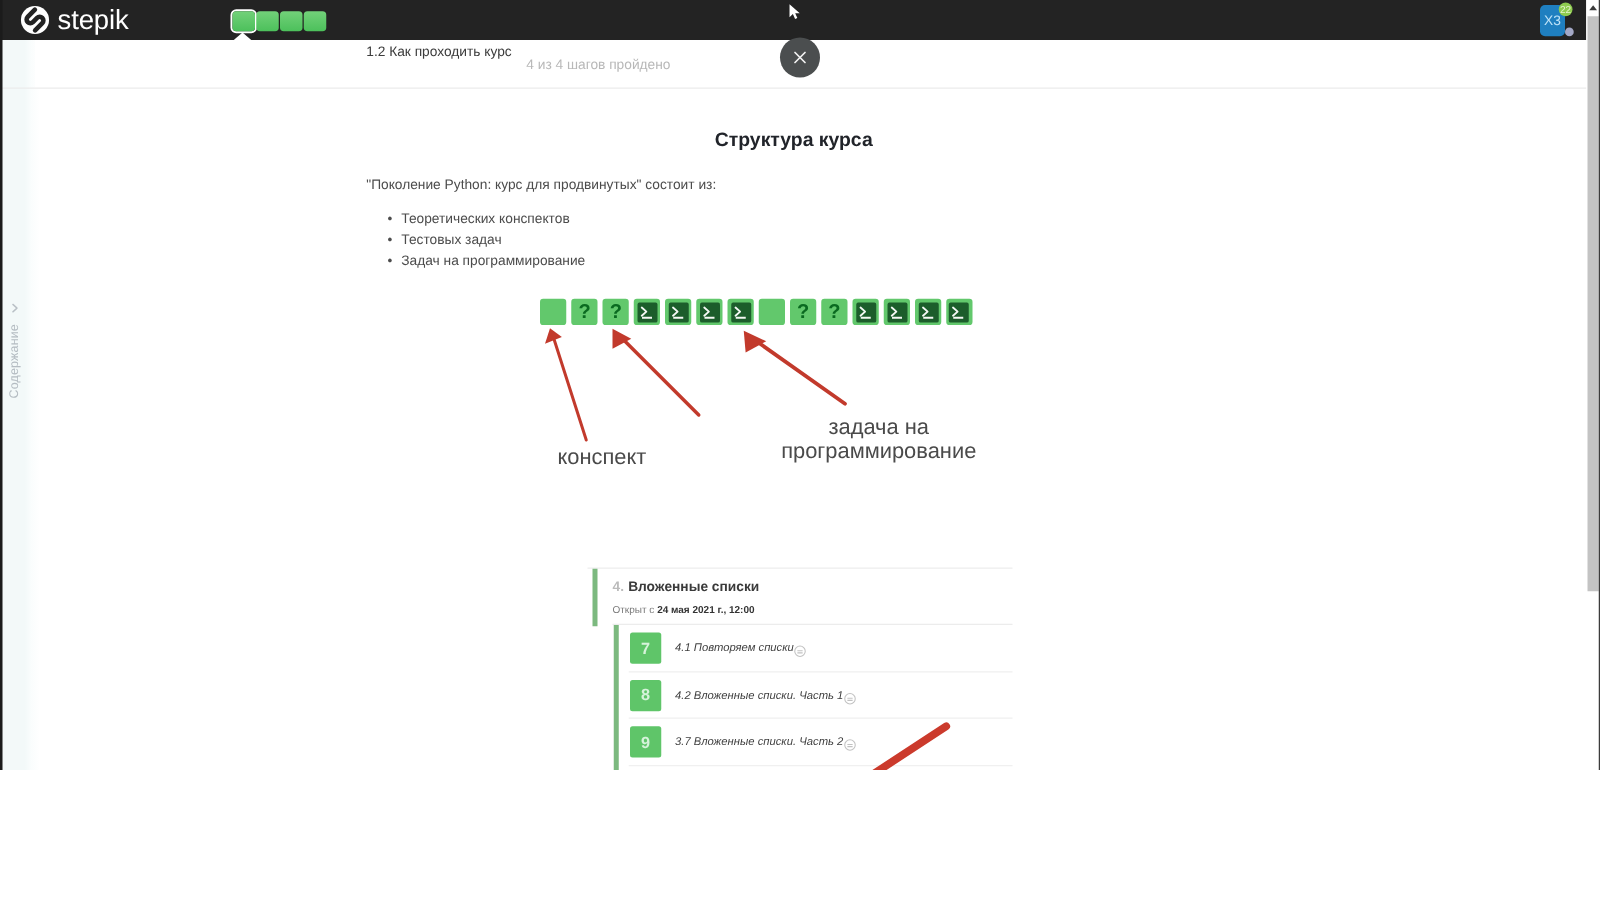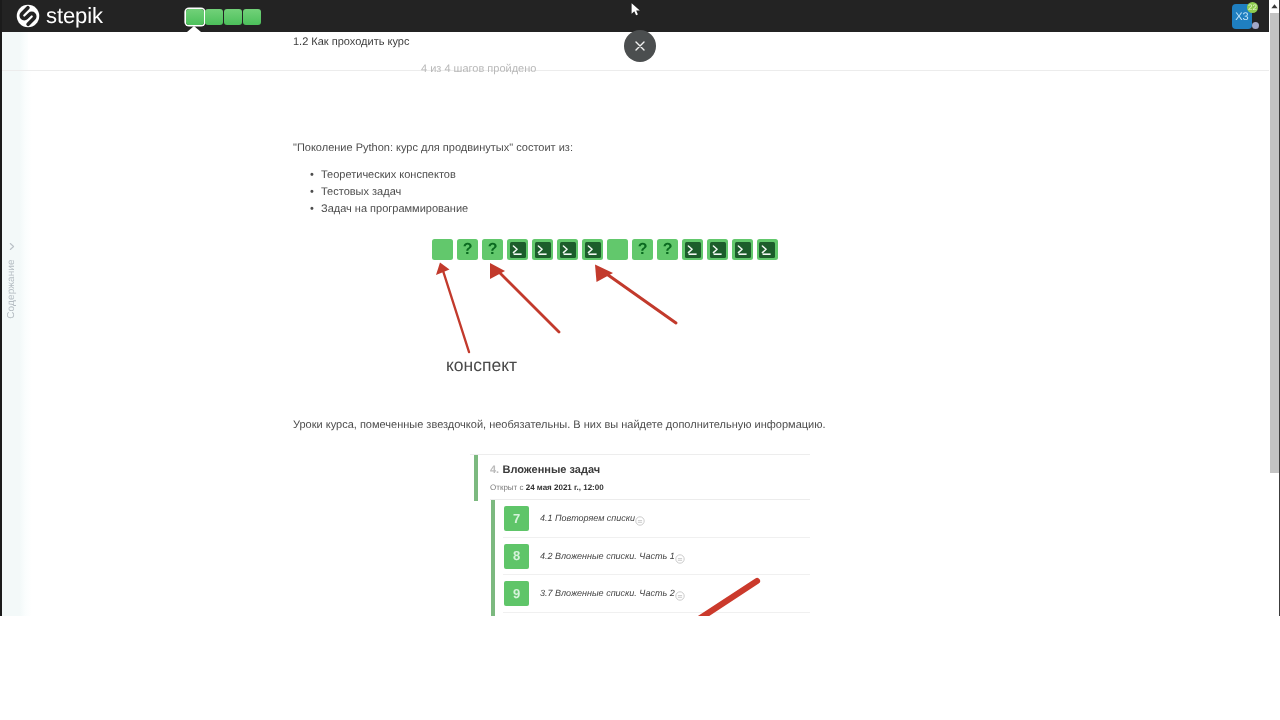--- a/index.html
+++ b/index.html
@@ -32,21 +32,21 @@
   
   .sidebar { position:absolute; left:0; top:32px; width:32px; height:688px; background:linear-gradient(90deg,#f3f9f9 0%,#f3f9f9 62%,#fafdfd 78%,#ffffff 100%); }
   .sidebar-div { position:absolute; left:28px; top:32px; width:1px; height:688px; background:transparent; }
   .sb-rot { position:absolute; left:-38px; top:251px; width:100px; height:12px; line-height:12px; transform:rotate(-90deg); transform-origin:50% 50%; color:#b4bcc2; font-size:10px; white-space:nowrap; text-align:center; letter-spacing:0.1px;}
   .sb-chev { position:absolute; left:8px; top:210px; width:8px; height:9px; z-index:5; overflow:visible; display:block; }
 
   
   .lesson-head { position:absolute; left:28px; top:32px; width:1241px; height:39px; background:#ffffff; }
   .lesson-head-line { position:absolute; left:0px; top:70px; width:1269px; height:1px; background:#ececec; }
   .lesson-title { position:absolute; left:293px; top:36px; font-size:11px; color:#3c3c3c; }
-  .lesson-sub { position:absolute; left:421px; top:46px; font-size:11px; color:#b8b8b8;margin-top:17px; }
+  .lesson-sub { position:absolute; left:421px; top:46px; font-size:11px; color:#b8b8b8; }
   .close-btn { position:absolute; left:624px; top:30px; width:32px;height:32px;border-radius:50%; background:#4b4e4f; display:flex;align-items:center;justify-content:center; }
 
   
   .h-title { position:absolute; left:28px; top:104px; width:1214px; text-align:center; font-size:15.5px; font-weight:bold; color:#21242a; }
   .para { position:absolute; left:293px; top:142px; font-size:11px; color:#4c4c4c; }
   .blist { position:absolute; left:321px; top:167px; font-size:11px; color:#4c4c4c; list-style:none; line-height:17px; }
   .blist li { position:relative; }
   .blist li::before { content:"\2022"; position:absolute; left:-11px; top:0; }
 
   .steps-strip { position:absolute; left:432px; top:239px; display:flex; gap:3.6px; }
@@ -137,20 +137,21 @@
   <div class="lesson-head"></div>
   <div class="lesson-head-line"></div>
   <div class="lesson-title">1.2 Как проходить курс</div>
   <div class="lesson-sub">4 из 4 шагов пройдено</div>
   <div class="close-btn">
     <svg width="14" height="14" viewBox="0 0 14 14">
       <path d="M3 3 L11 11 M11 3 L3 11" stroke="#f2f2f2" stroke-width="1.4" stroke-linecap="round"></path>
     </svg>
   </div>
 
+  <div class="h-title">Структура курса</div>
   <div class="para">"Поколение Python: курс для продвинутых" состоит из:</div>
   <ul class="blist">
     <li>Теоретических конспектов</li>
     <li>Тестовых задач</li>
     <li>Задач на программирование</li>
   </ul>
 
   <div class="steps-strip">
       <div class="sq text"></div>
       <div class="sq quiz">
@@ -210,29 +211,29 @@
       </div>
       <div class="sq code">
         <span class="term"><svg viewBox="0 0 15 15" width="15" height="15">
             <path d="M3.4 4.0 L7.1 7.3 L3.4 10.6" fill="none" stroke="#f4f8f4" stroke-width="1.5" stroke-linecap="round" stroke-linejoin="round"></path>
             <path d="M3.6 12.2 L11.6 12.2" stroke="#f4f8f4" stroke-width="1.6" stroke-linecap="butt"></path>
           </svg></span>
       </div>
     </div>
 
   <div class="lbl" style="left:419px; top:356px; width:125px;"><span>конспект</span></div>
-
-  <div class="note">Уроки курса, помеченные звездочкой, необязательны. В них вы найдете дополнительную информацию.</div>
+  <div class="lbl" style="left:607px; top:332px; width:192px;"><span>задача на</span><br><span>программирование</span></div>
+
 
   <div class="card">
     <div class="card-topline"></div>
     <div class="card-top">
       <div class="card-bar"></div>
       <div class="mod-num">4.</div>
-      <div class="mod-title">Вложенные задач</div>
+      <div class="mod-title">Вложенные списки</div>
       <div class="mod-open"><span>Открыт с </span><b>24 мая 2021 г., 12:00</b></div>
     </div>
     <div class="card-body">
       <div class="vline"></div>
     <div class="lrow">
           <div class="lsq">7</div>
           <div class="ltxt">4.1 Повторяем списки</div>
           <span class="licon" style="left: 164.5px;"><svg viewBox="0 0 10 10" width="10" height="10">
               <circle cx="5" cy="5" r="4.2" fill="none" stroke="#c2c2c2" stroke-width="0.85"></circle>
               <path d="M2.9 4.6 H7.1 M2.9 6.3 H7.1" stroke="#c2c2c2" stroke-width="0.85" stroke-linecap="butt"></path>

